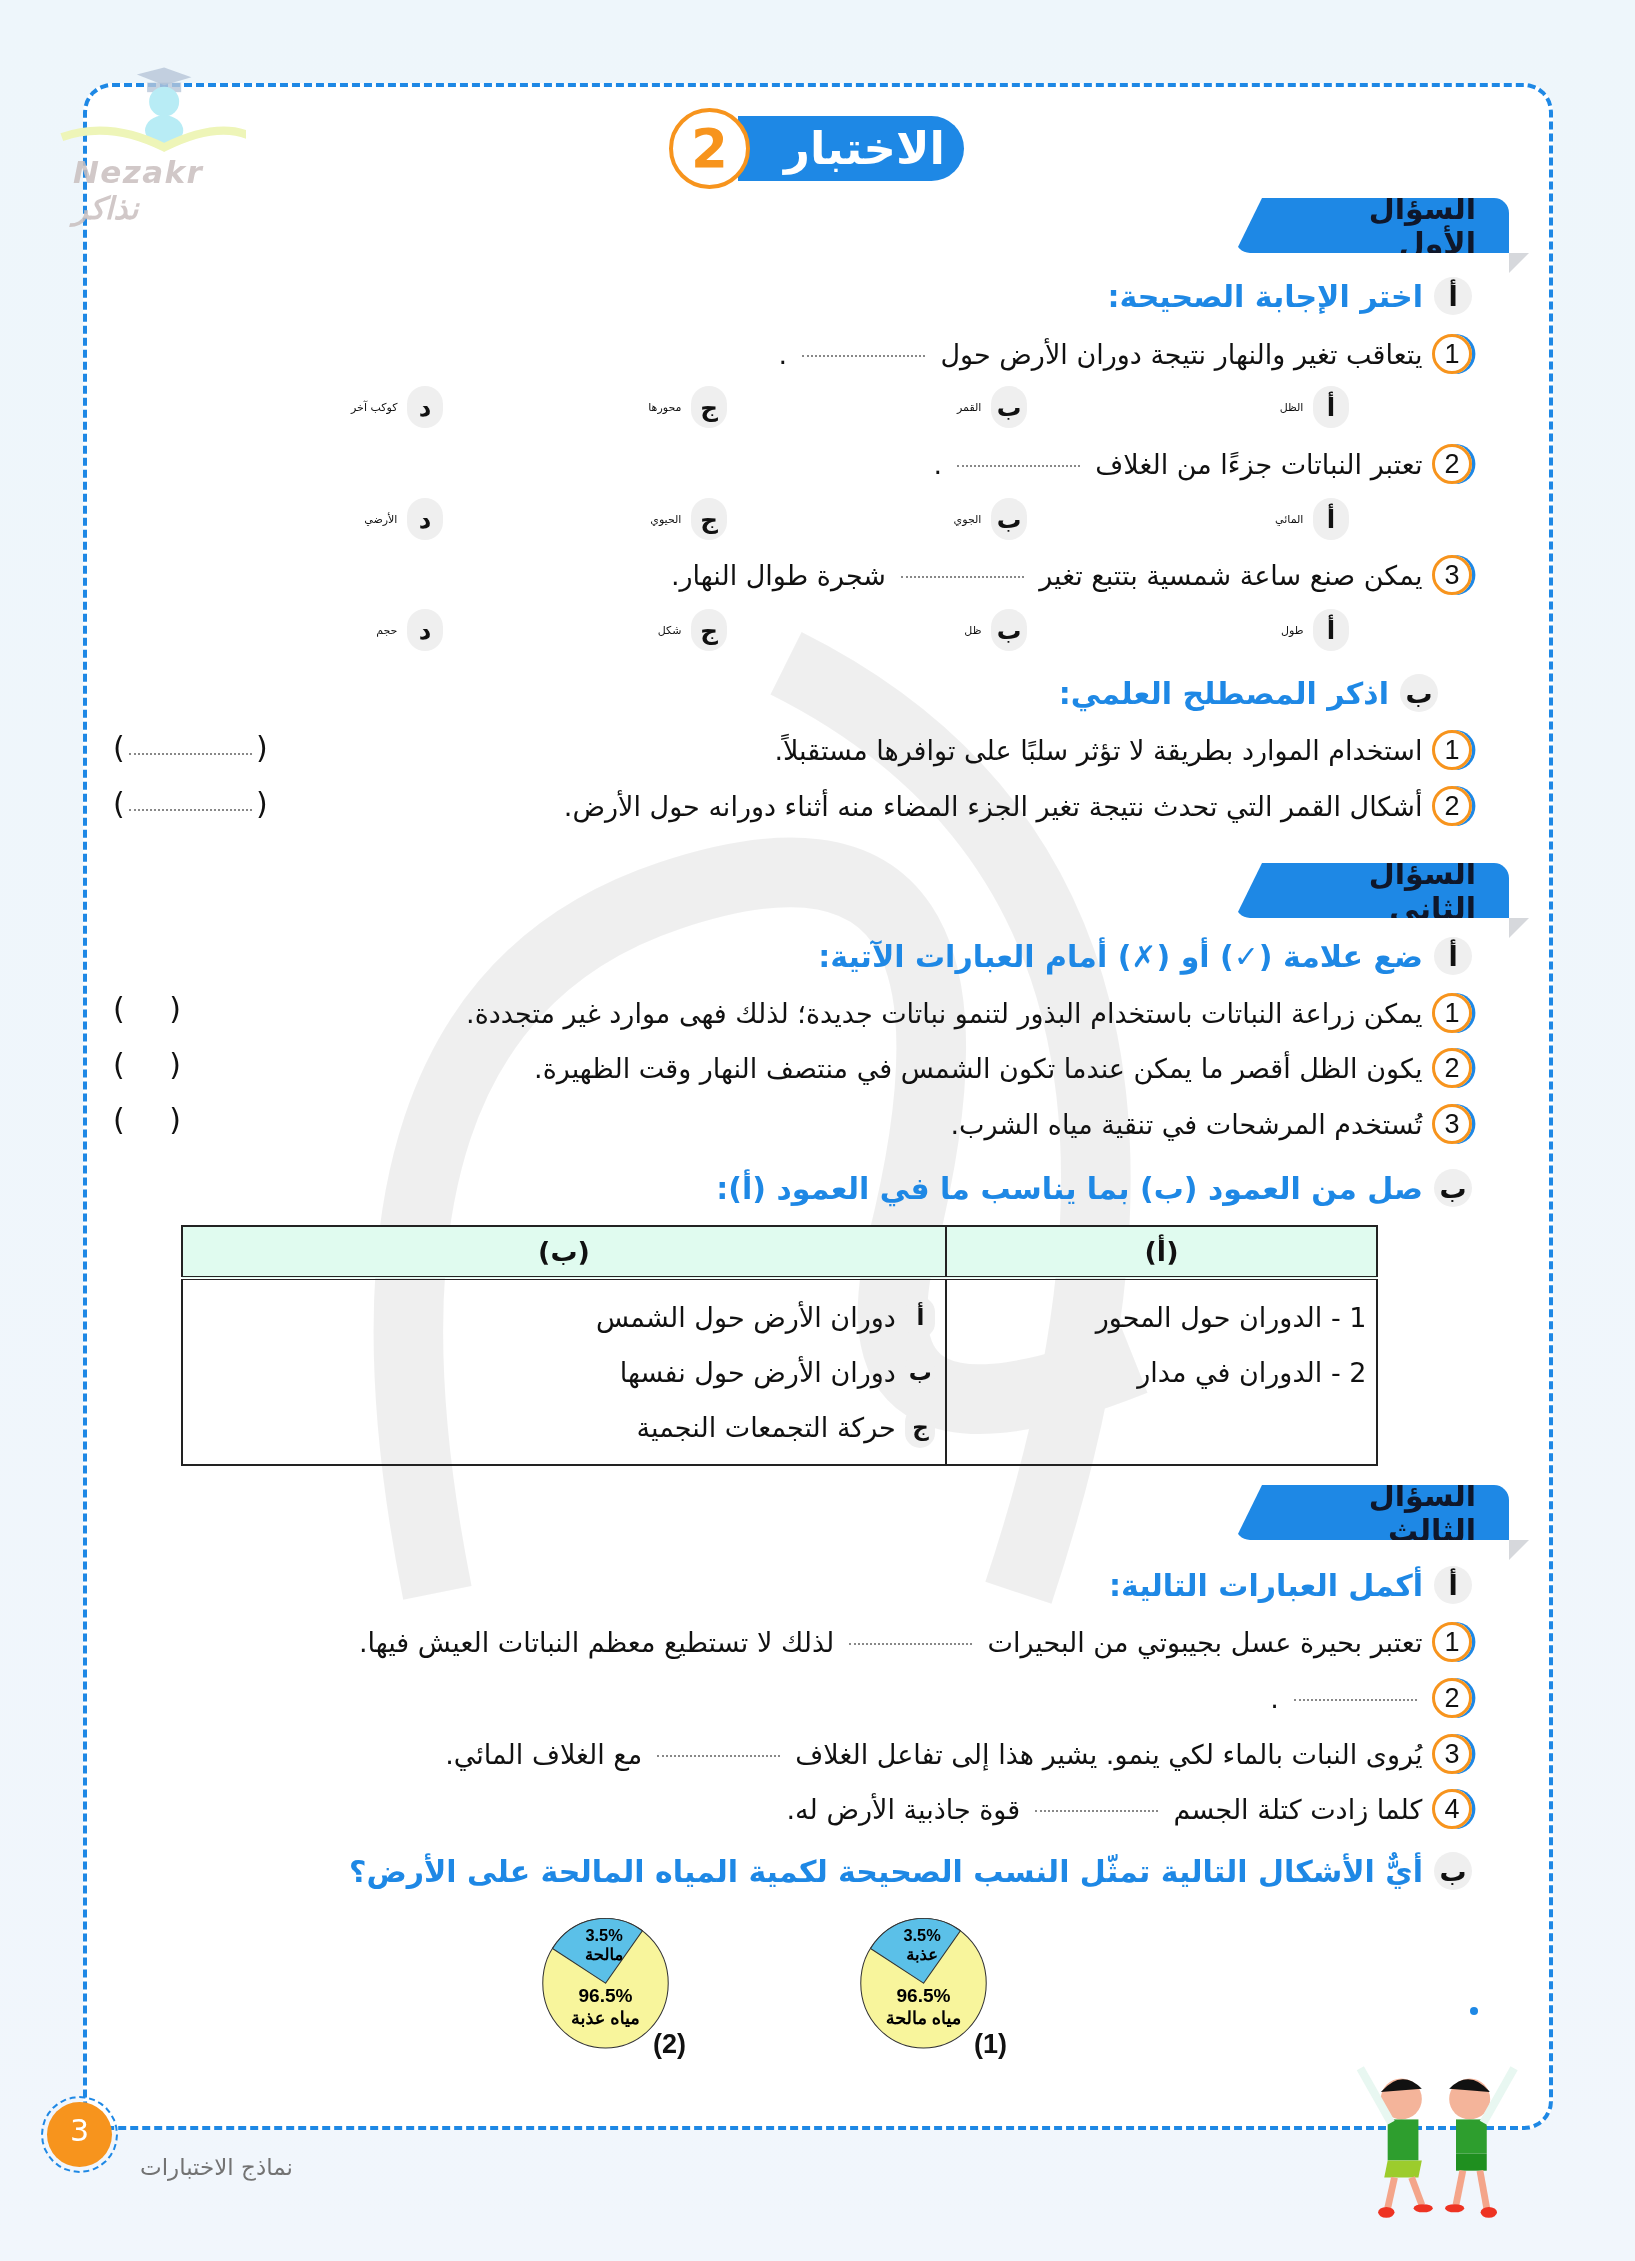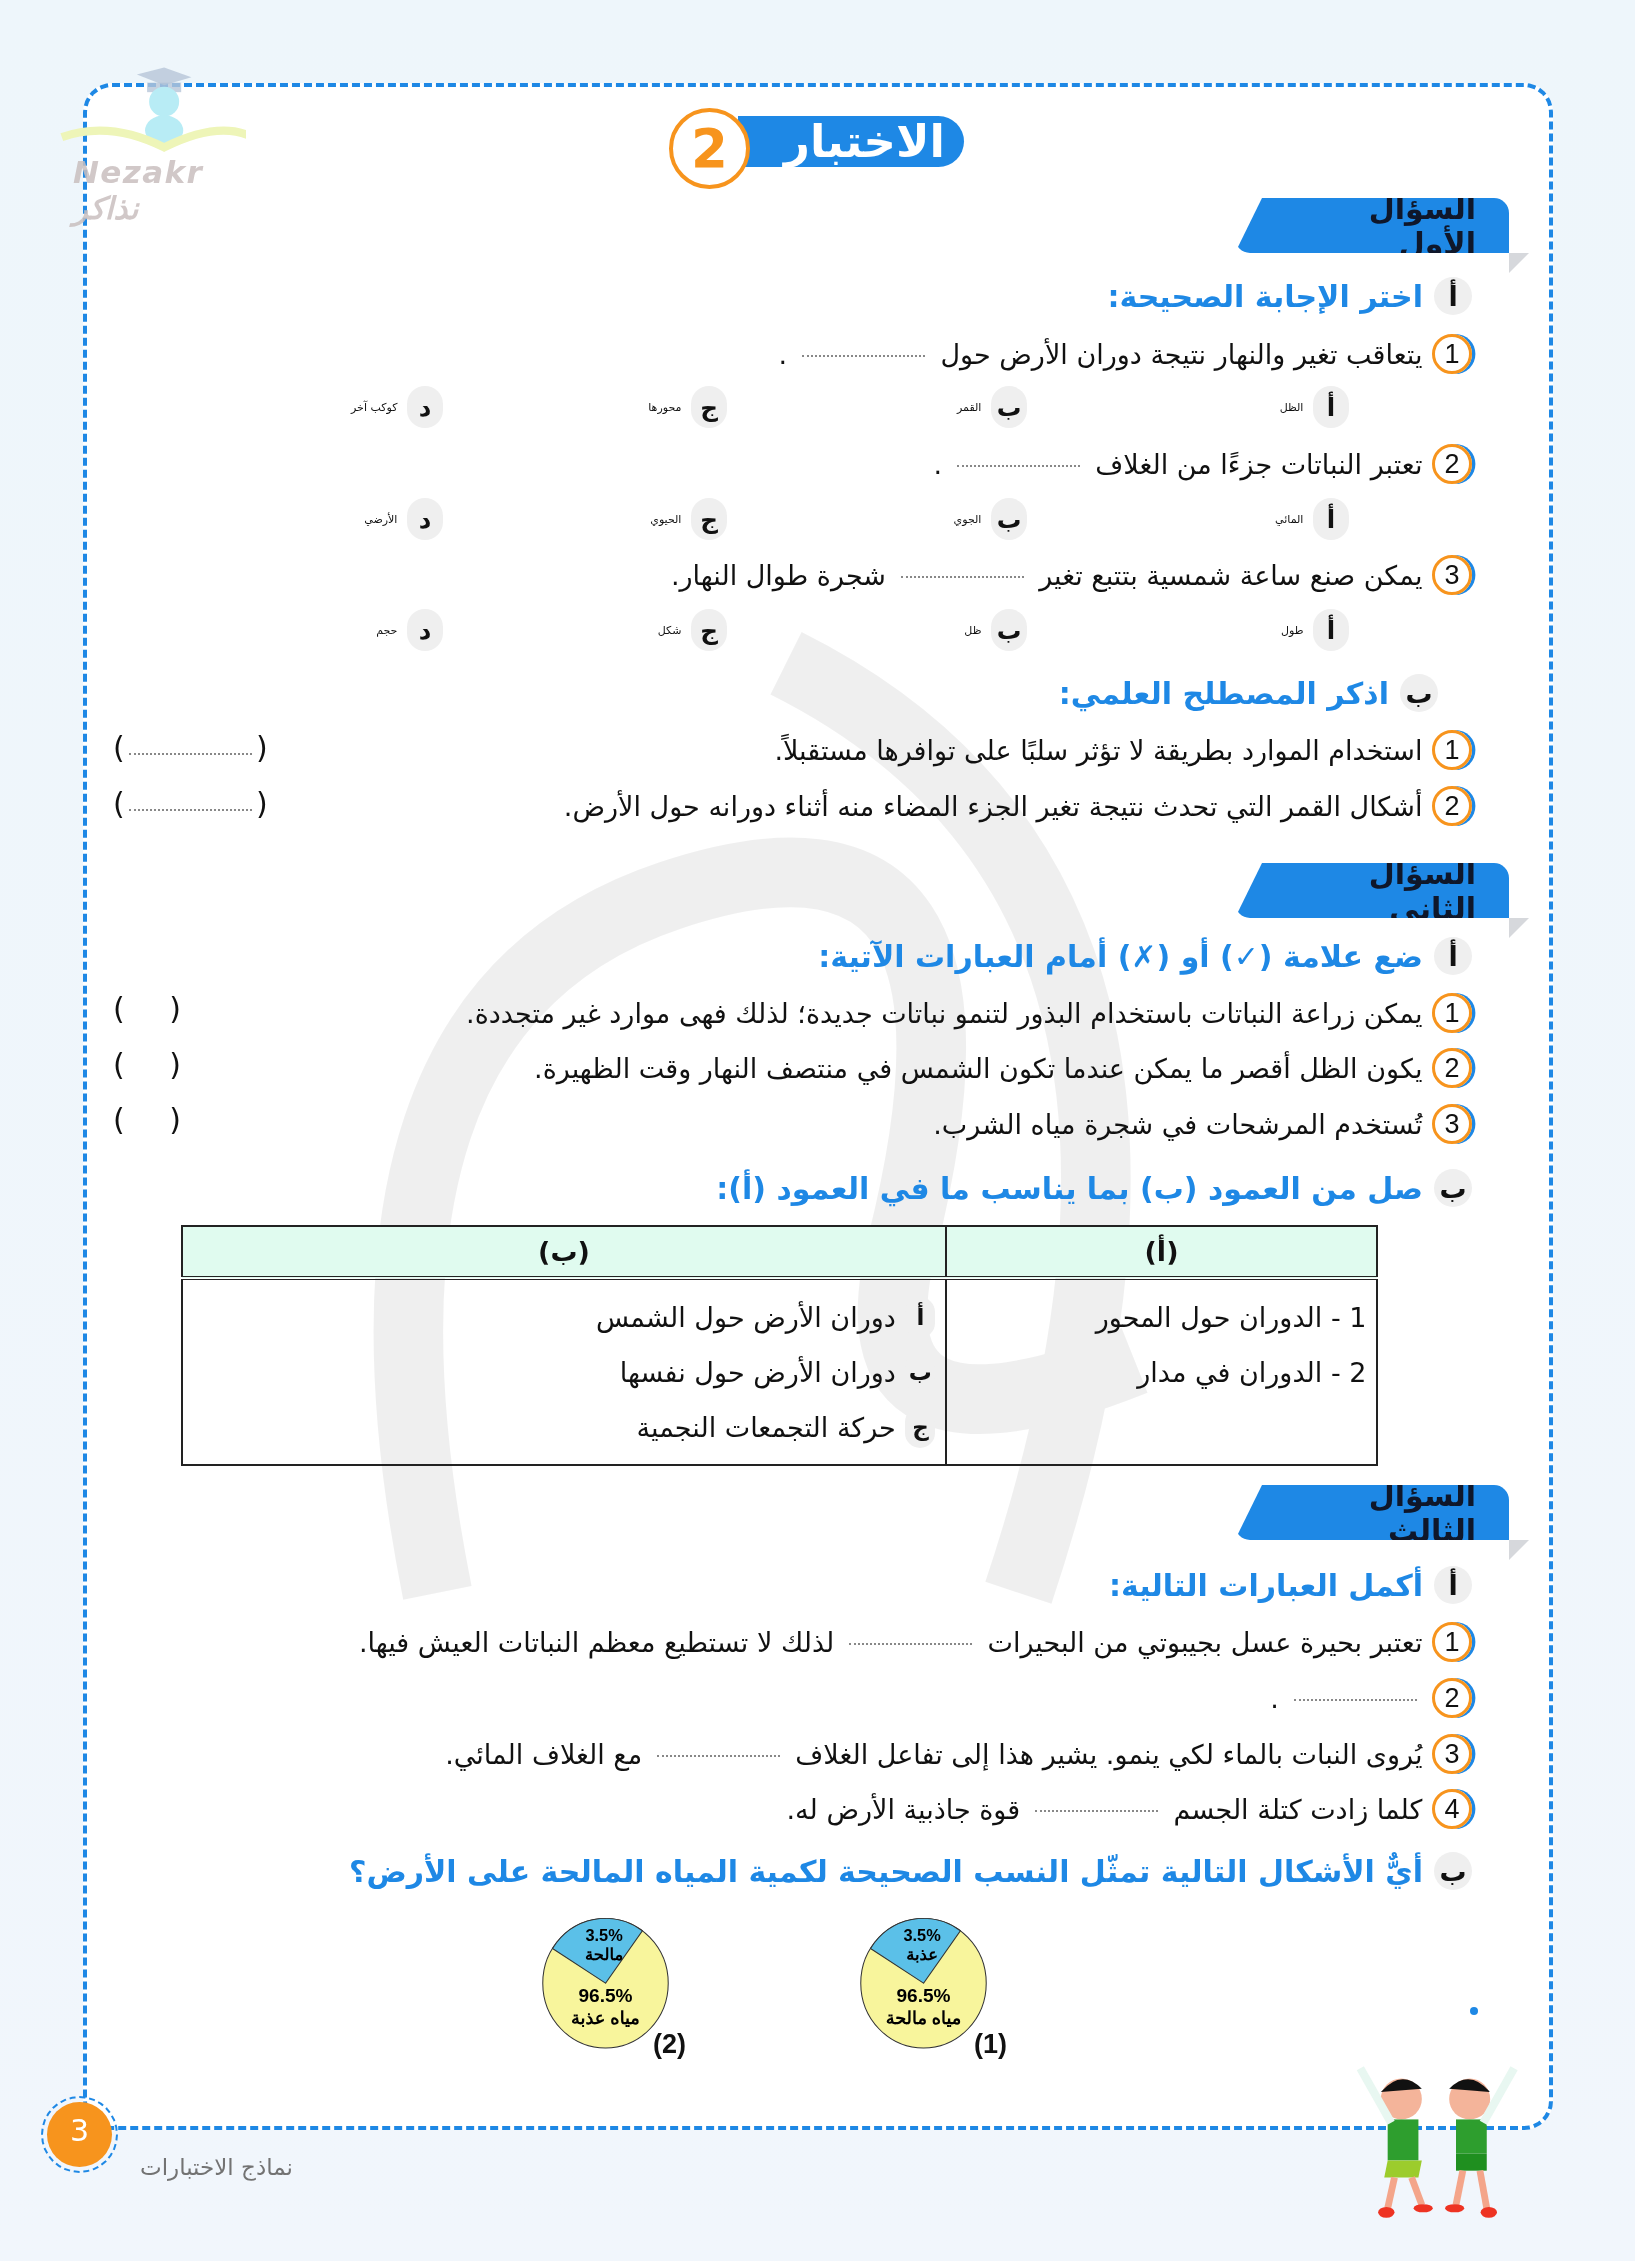--- a/index.html
+++ b/index.html
@@ -2,21 +2,21 @@
 <html style="font-size:11px"><head>
 <meta charset="utf-8">
 <style>
 *{box-sizing:border-box;margin:0;padding:0}
 html,body{width:1636px;height:2261px}
 body{background:linear-gradient(180deg,#eef6fb 0%,#f1f6fc 100%);font-family:"DejaVu Sans","Liberation Sans",sans-serif;position:relative;overflow:hidden;color:#111}
 .frame{position:absolute;left:83px;top:83px;width:1470px;height:2047px;background:#fff;border:4.8px dashed #1e88e5;border-radius:29px}
 .logo{position:absolute;left:55px;top:55px;width:191px;height:137px}
 .logo .txt{position:absolute;left:18px;top:99px;font:bold italic 31px "DejaVu Sans",sans-serif;color:#c9bfbf;letter-spacing:1.4px;opacity:.85}
 .watermark{position:absolute;left:205px;top:547px;width:1162px;height:1162px;pointer-events:none;opacity:.06}
-.title-pill{position:absolute;left:738px;top:116px;width:226px;height:51px;background:#1e88e5;border-radius:0 33px 33px 0;color:#fff;font:bold 45px "DejaVu Sans",sans-serif;display:flex;align-items:center;justify-content:center;direction:rtl;padding-left:27px}
+.title-pill{position:absolute;left:738px;top:116px;width:226px;height:65px;background:#1e88e5;border-radius:0 33px 33px 0;color:#fff;font:bold 45px "DejaVu Sans",sans-serif;display:flex;align-items:center;justify-content:center;direction:rtl;padding-left:27px}
 .title-num{position:absolute;left:669px;top:108px;width:81px;height:81px;border-radius:50%;background:#fff;border:4.1px solid #f7941d;color:#f7941d;font:bold 53px "DejaVu Sans",sans-serif;display:flex;align-items:center;justify-content:center}
 .qhead{position:absolute;right:127px;height:55px;background:#1e88e5;color:#0f172a;font:bold 30px "DejaVu Sans",sans-serif;display:flex;align-items:center;justify-content:flex-end;padding:0 33px 0 48px;border-radius:15px 15px 0 15px;clip-path:polygon(27px 0,100% 0,100% 100%,0 100%);direction:rtl}
 .fold{position:absolute;width:0;height:0;border-left:20.5px solid #d6d8dc;border-bottom:20.5px solid transparent}
 .sub{position:absolute;right:164px;direction:rtl;display:flex;align-items:center;gap:11px;font:bold 30px "DejaVu Sans",sans-serif;color:#1e88e5}
 .sub .letter{width:38px;height:38px;border-radius:50%;background:#efefef;color:#111;font:bold 27px "DejaVu Sans",sans-serif;display:flex;align-items:center;justify-content:center}
 .item{position:absolute;right:164px;direction:rtl;display:flex;align-items:center;gap:9.6px;font:27px "DejaVu Sans",sans-serif;white-space:nowrap}
 .num{width:40px;height:40px;border-radius:50%;border:3.4px solid #f7941d;box-shadow:3.4px 0 0 #1e88e5;color:#111;font:27px "Liberation Sans",sans-serif;display:flex;align-items:center;justify-content:center;flex:0 0 40px}
 .dots{display:inline-block;border-bottom:2.7px dotted #888;width:123px;height:6.8px;margin:0 5.5px}
 .opt{position:absolute;display:flex;align-items:center;gap:9.6px;direction:rtl;white-space:nowrap}
 .opt .ol{width:36px;height:42px;border-radius:18px;background:#efefef;font:bold 24.6px "DejaVu Sans",sans-serif;display:flex;align-items:center;justify-content:center}
@@ -176,21 +176,21 @@
 <div class="item" style="top:1048px">
   <span class="num">2</span>
   <span>يكون الظل أقصر ما يمكن عندما تكون الشمس في منتصف النهار وقت الظهيرة.</span>
 </div>
 <div class="tf" style="top:1047px">
     <span>(</span>
     <span>)</span>
   </div>
 <div class="item" style="top:1104px">
   <span class="num">3</span>
-  <span>تُستخدم المرشحات في شجرة مياه الشرب.</span>
+  <span>تُستخدم المرشحات في تنقية مياه الشرب.</span>
 </div>
 <div class="tf" style="top:1102px">
     <span>(</span>
     <span>)</span>
   </div>
 
 <div class="sub" style="top:1169px">
   <span class="letter">ب</span>
   <span>صل من العمود (ب) بما يناسب ما في العمود (أ):</span>
 </div>

